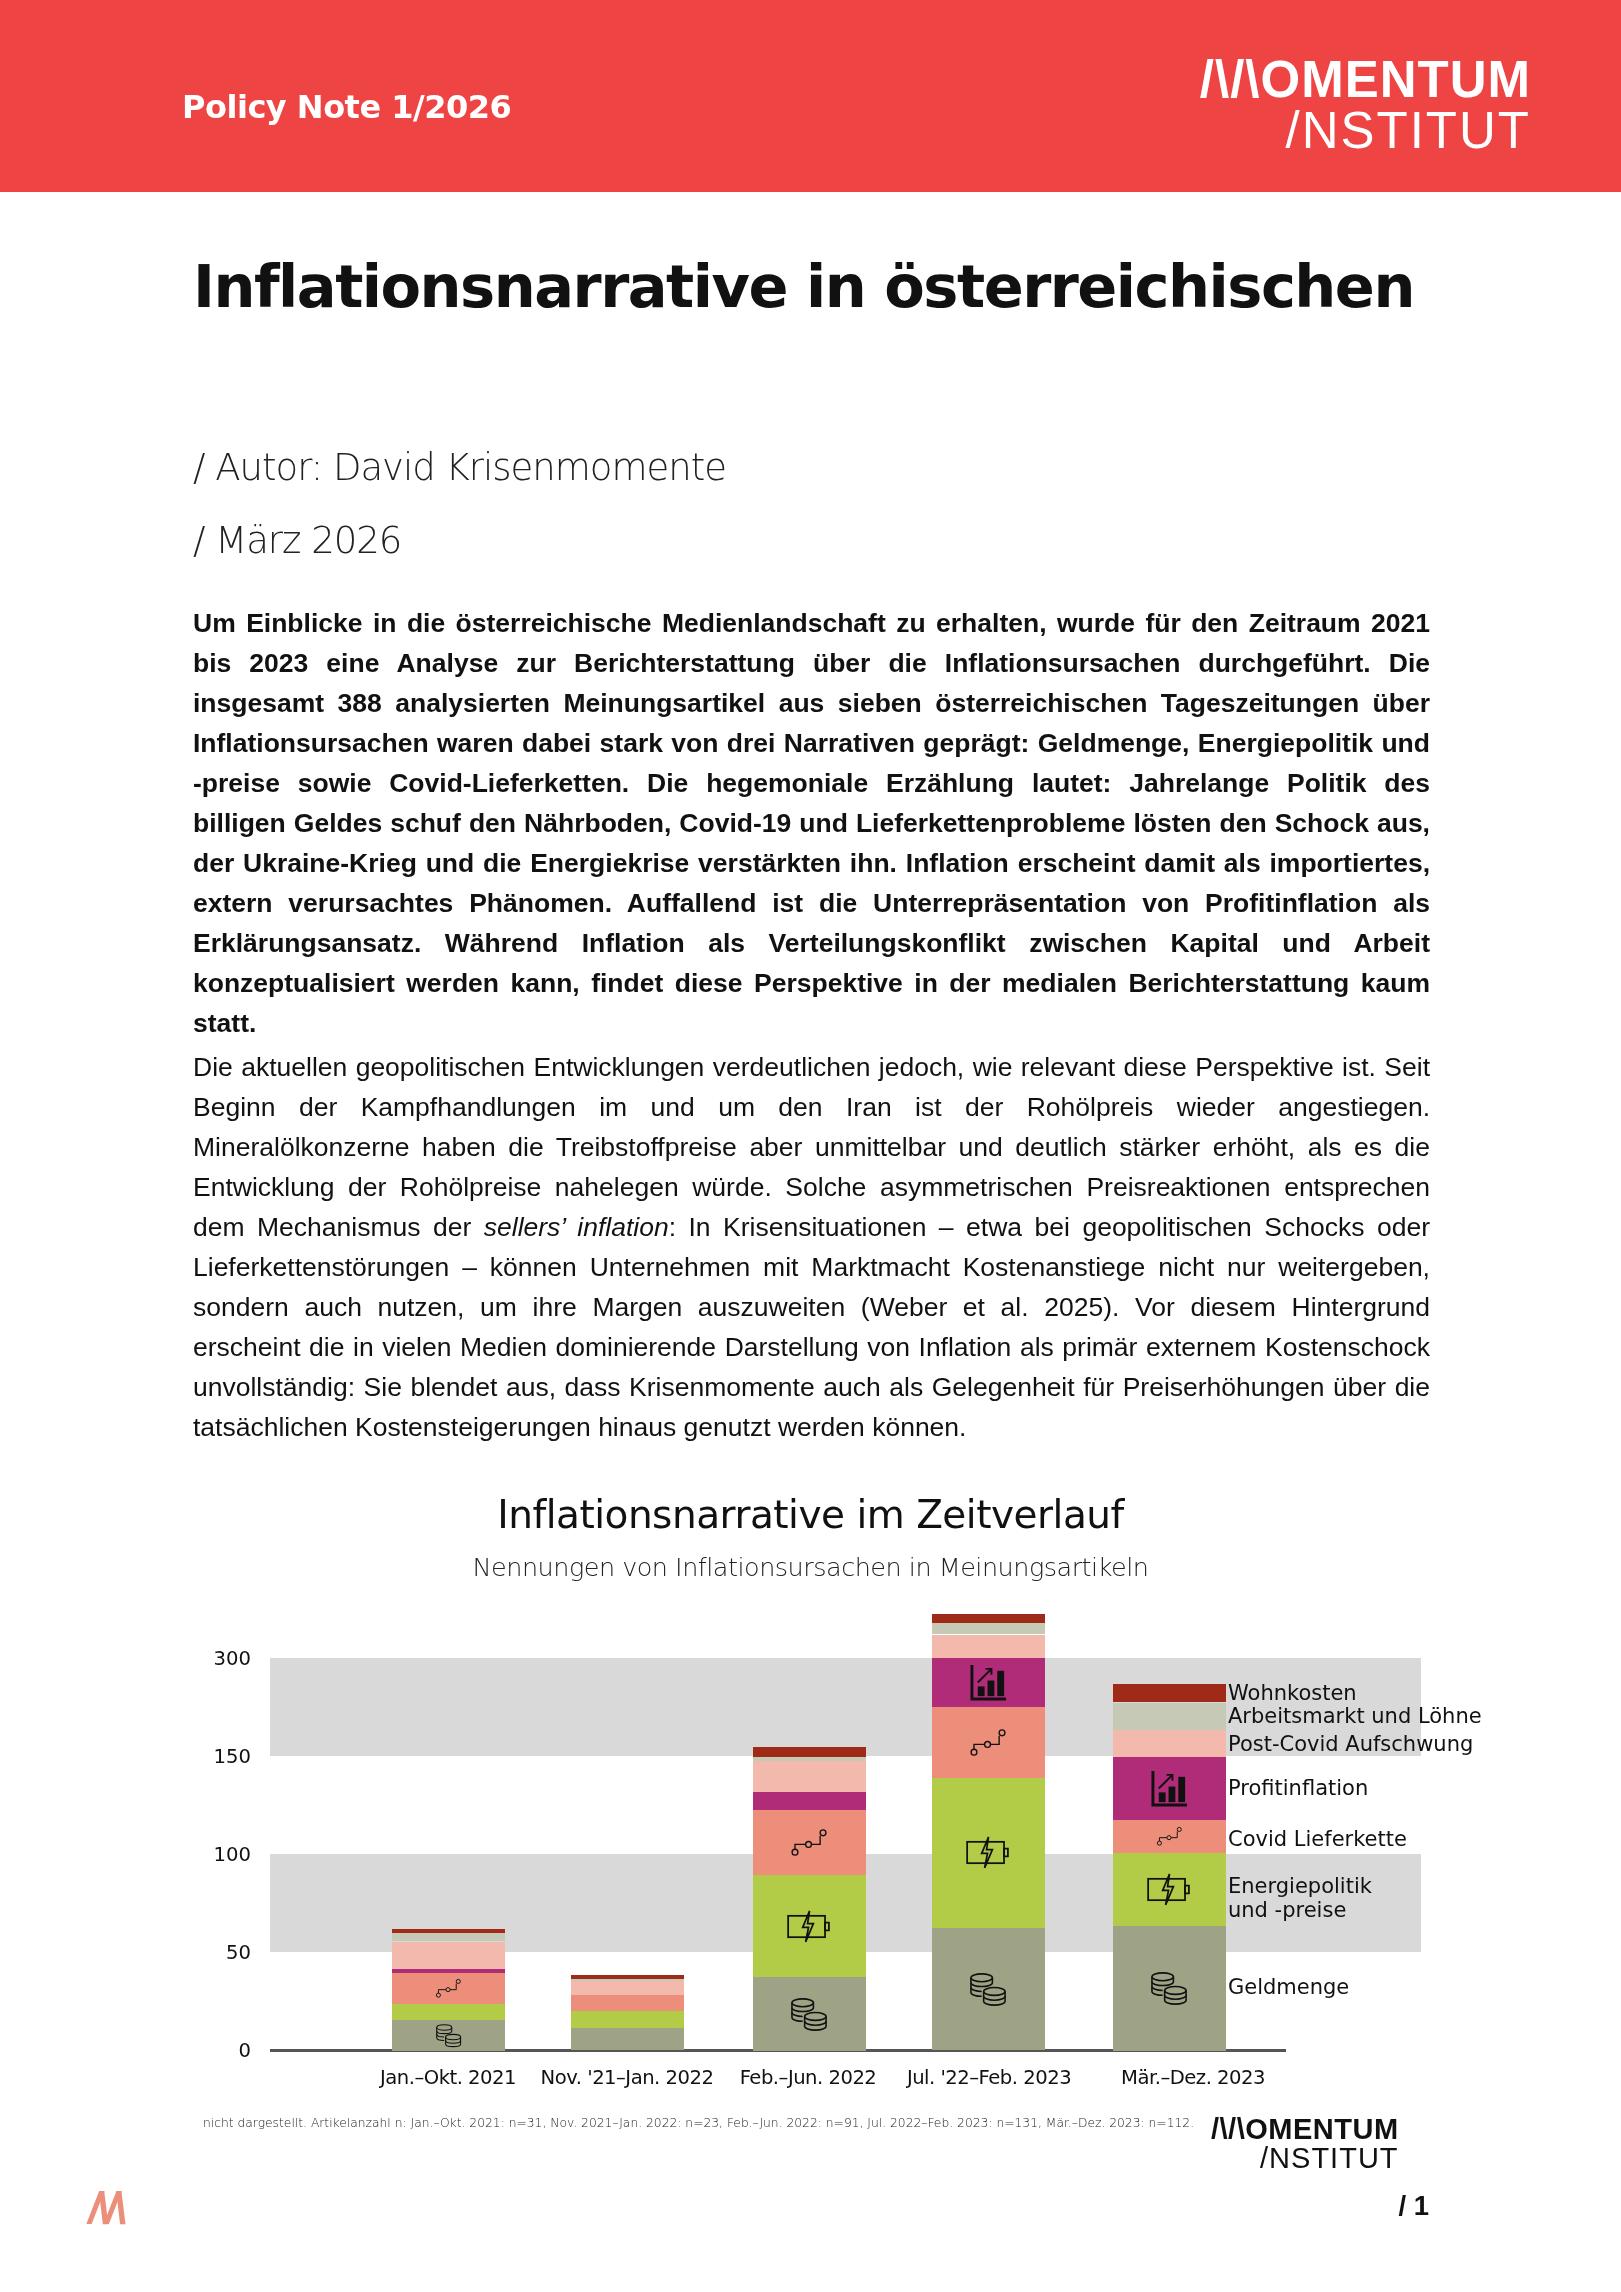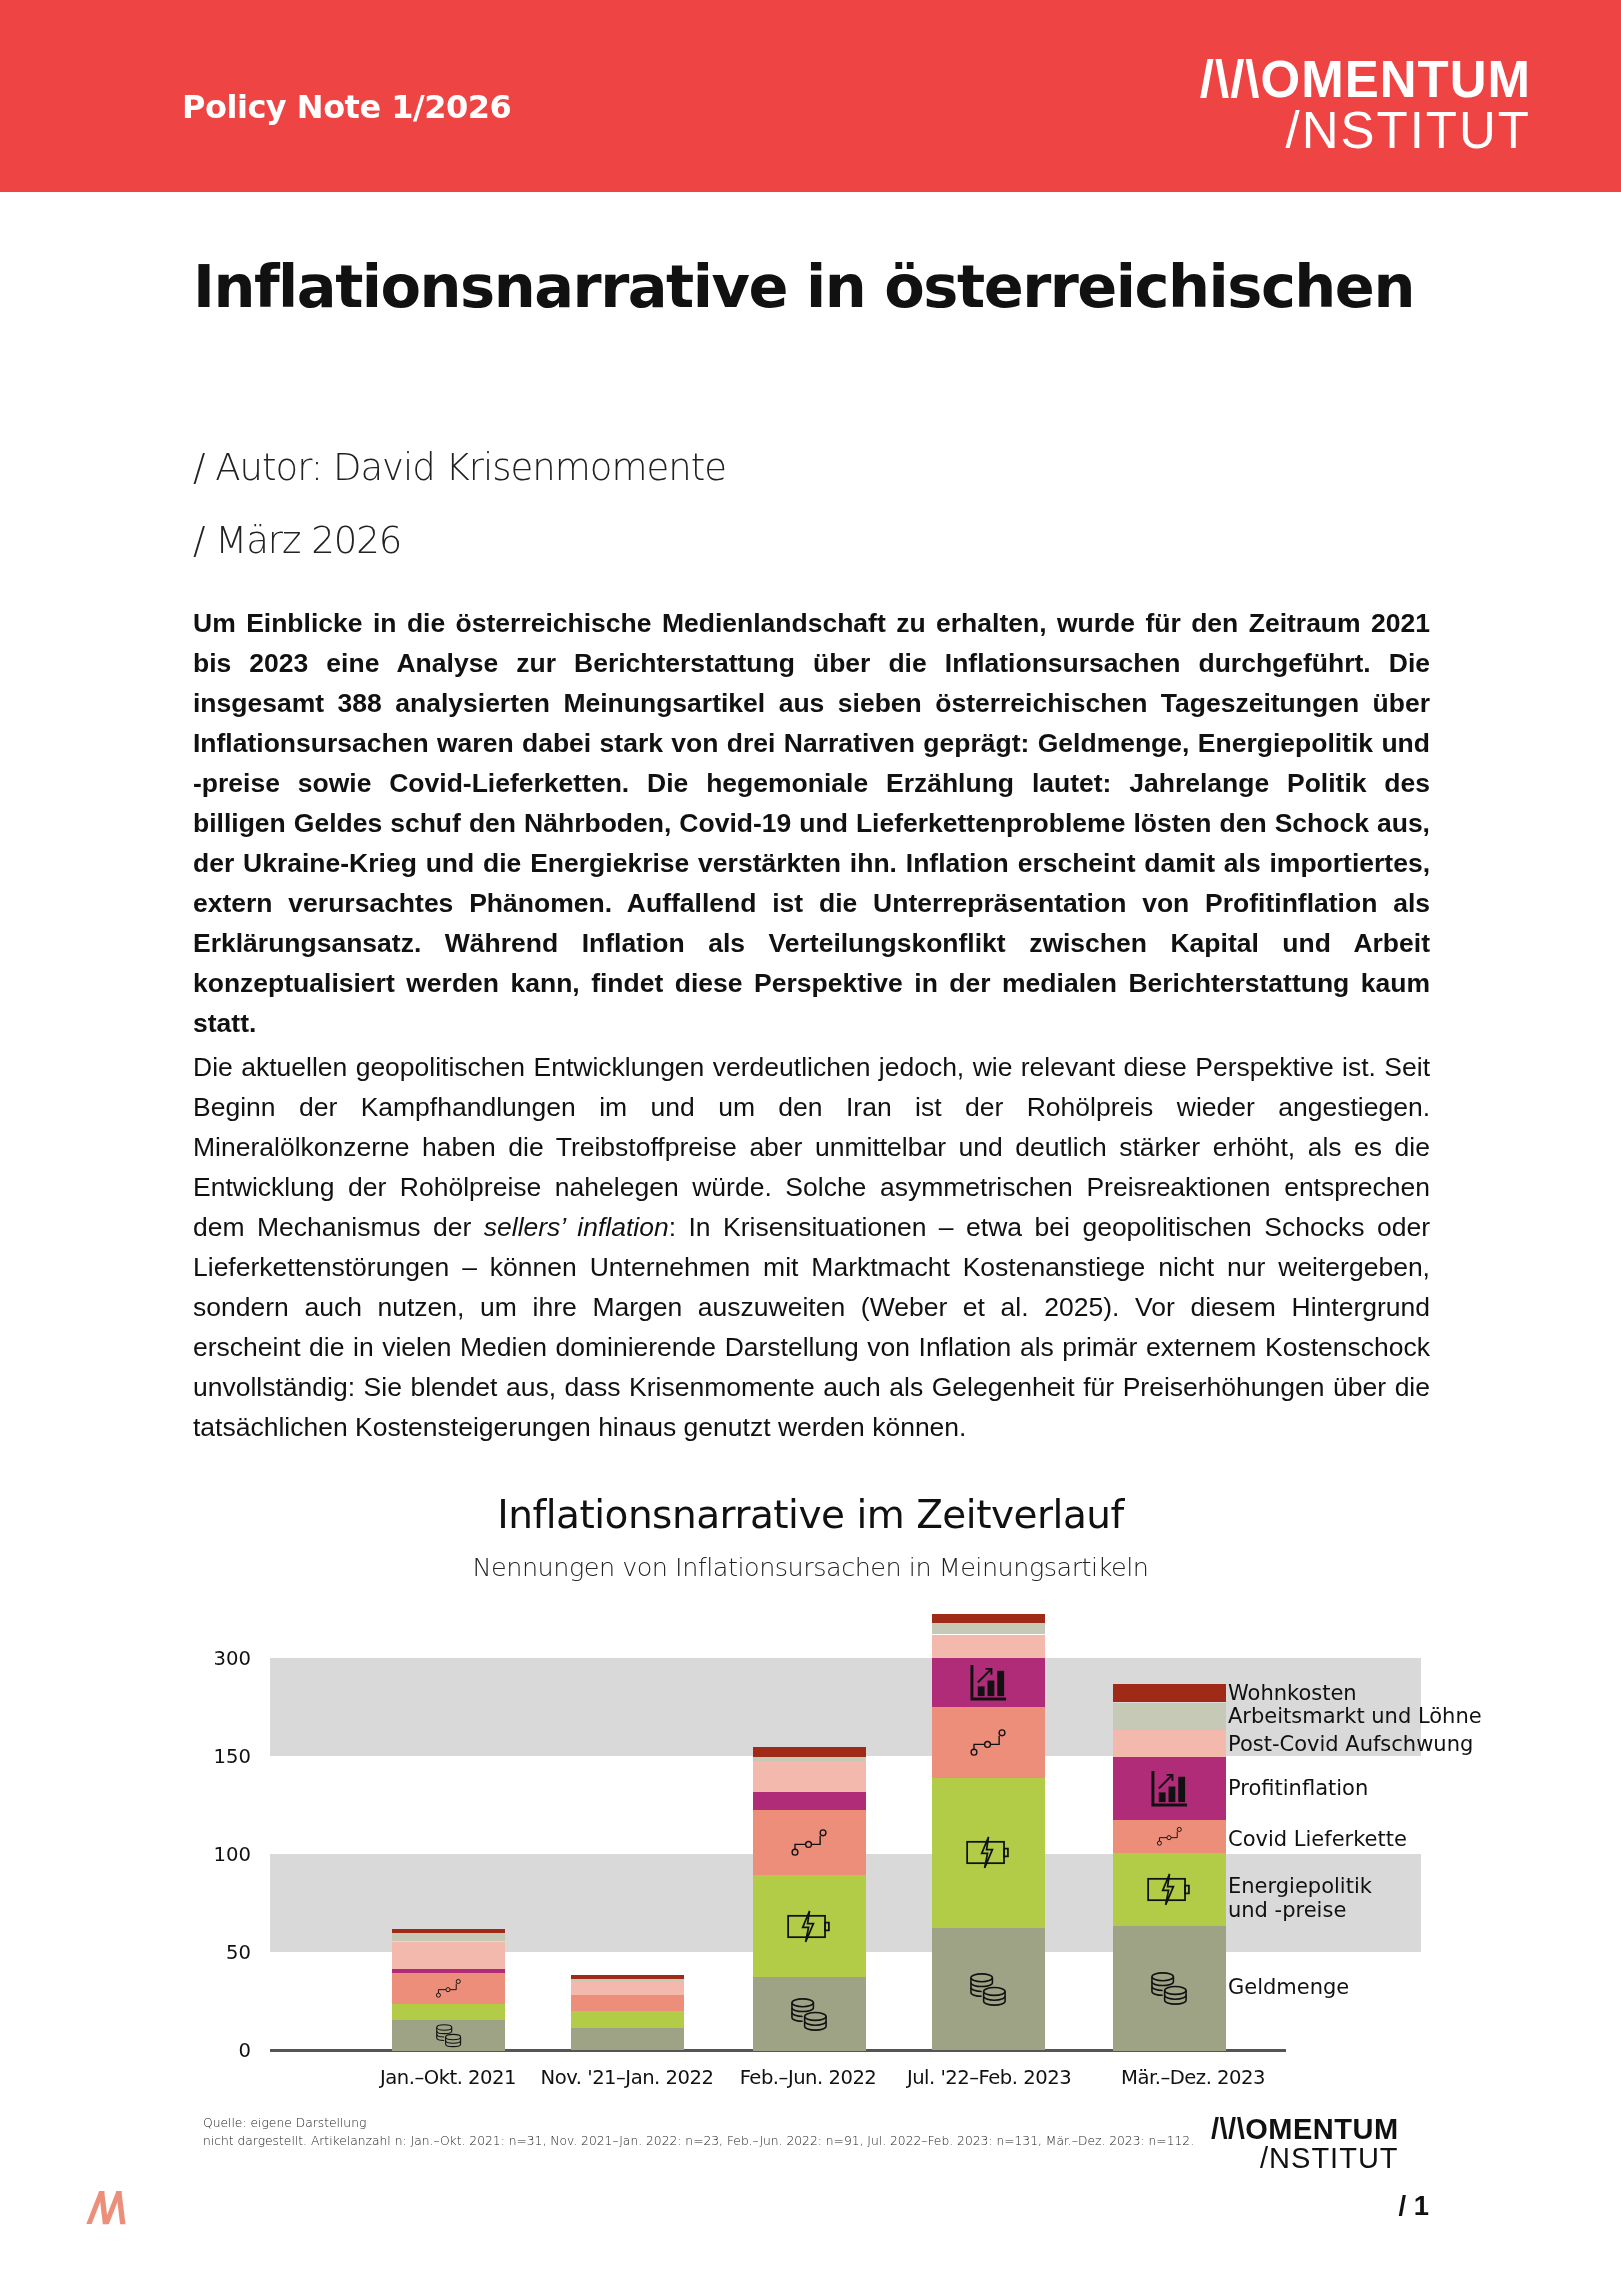--- a/index.html
+++ b/index.html
@@ -254,21 +254,20 @@
           </svg>
         </span>
       </div>
       <div class="seg" style="background: rgb(243, 185, 173); height: 27.4px; bottom: 294px;"></div>
       <div class="seg" style="background: rgb(198, 201, 182); height: 27.4px; bottom: 321px;"></div>
       <div class="seg" style="background: rgb(158, 42, 23); height: 17.6px; bottom: 349px;"></div>
     </div>
   </div>
 
 <div class="footnote">
-  <div>Quelle: eigene Darstellung</div>
   <div>nicht dargestellt. Artikelanzahl n: Jan.–Okt. 2021: n=31, Nov. 2021–Jan. 2022: n=23, Feb.–Jun. 2022: n=91, Jul. 2022–Feb. 2023: n=131, Mär.–Dez. 2023: n=112.</div>
 </div>
 
 <div class="footer-logo">
   <div class="l1">/\/\OMENTUM</div>
   <div class="l2">/NSTITUT</div>
 </div>
 <div class="footer-mark">/\/\</div>
 <div class="page-no">/ 1</div>
 

